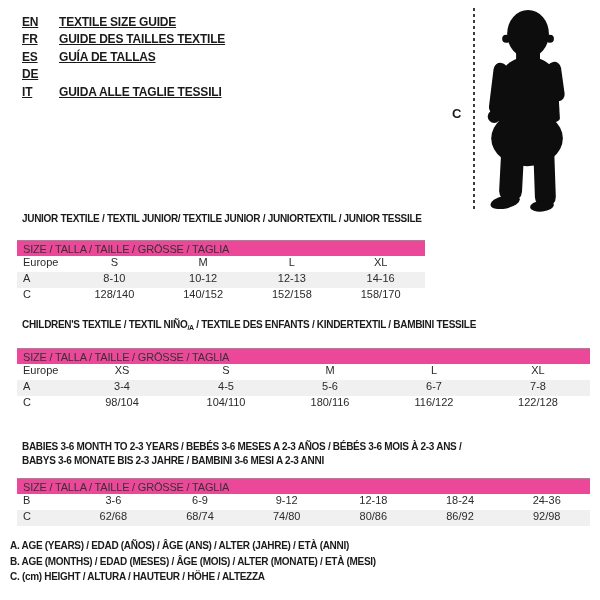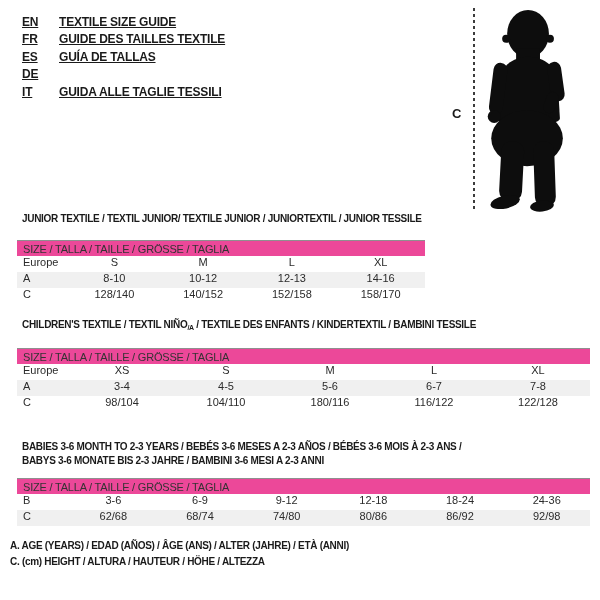--- a/index.html
+++ b/index.html
@@ -163,16 +163,17 @@
         <span class="tcell">68/74</span>
         <span class="tcell">74/80</span>
         <span class="tcell">80/86</span>
         <span class="tcell">86/92</span>
         <span class="tcell">92/98</span>
       </div>
     </section>
 
   <div class="notes">
       <div class="note">A. AGE (YEARS) / EDAD (AÑOS) / ÂGE (ANS) / ALTER (JAHRE) / ETÀ (ANNI)</div>
+      <div class="note">B. AGE (MONTHS) / EDAD (MESES) / ÂGE (MOIS) / ALTER (MONATE) / ETÀ (MESI)</div>
       <div class="note">C. (cm) HEIGHT / ALTURA / HAUTEUR / HÖHE / ALTEZZA</div>
     </div>
 
 </div>
 
 </body></html>

